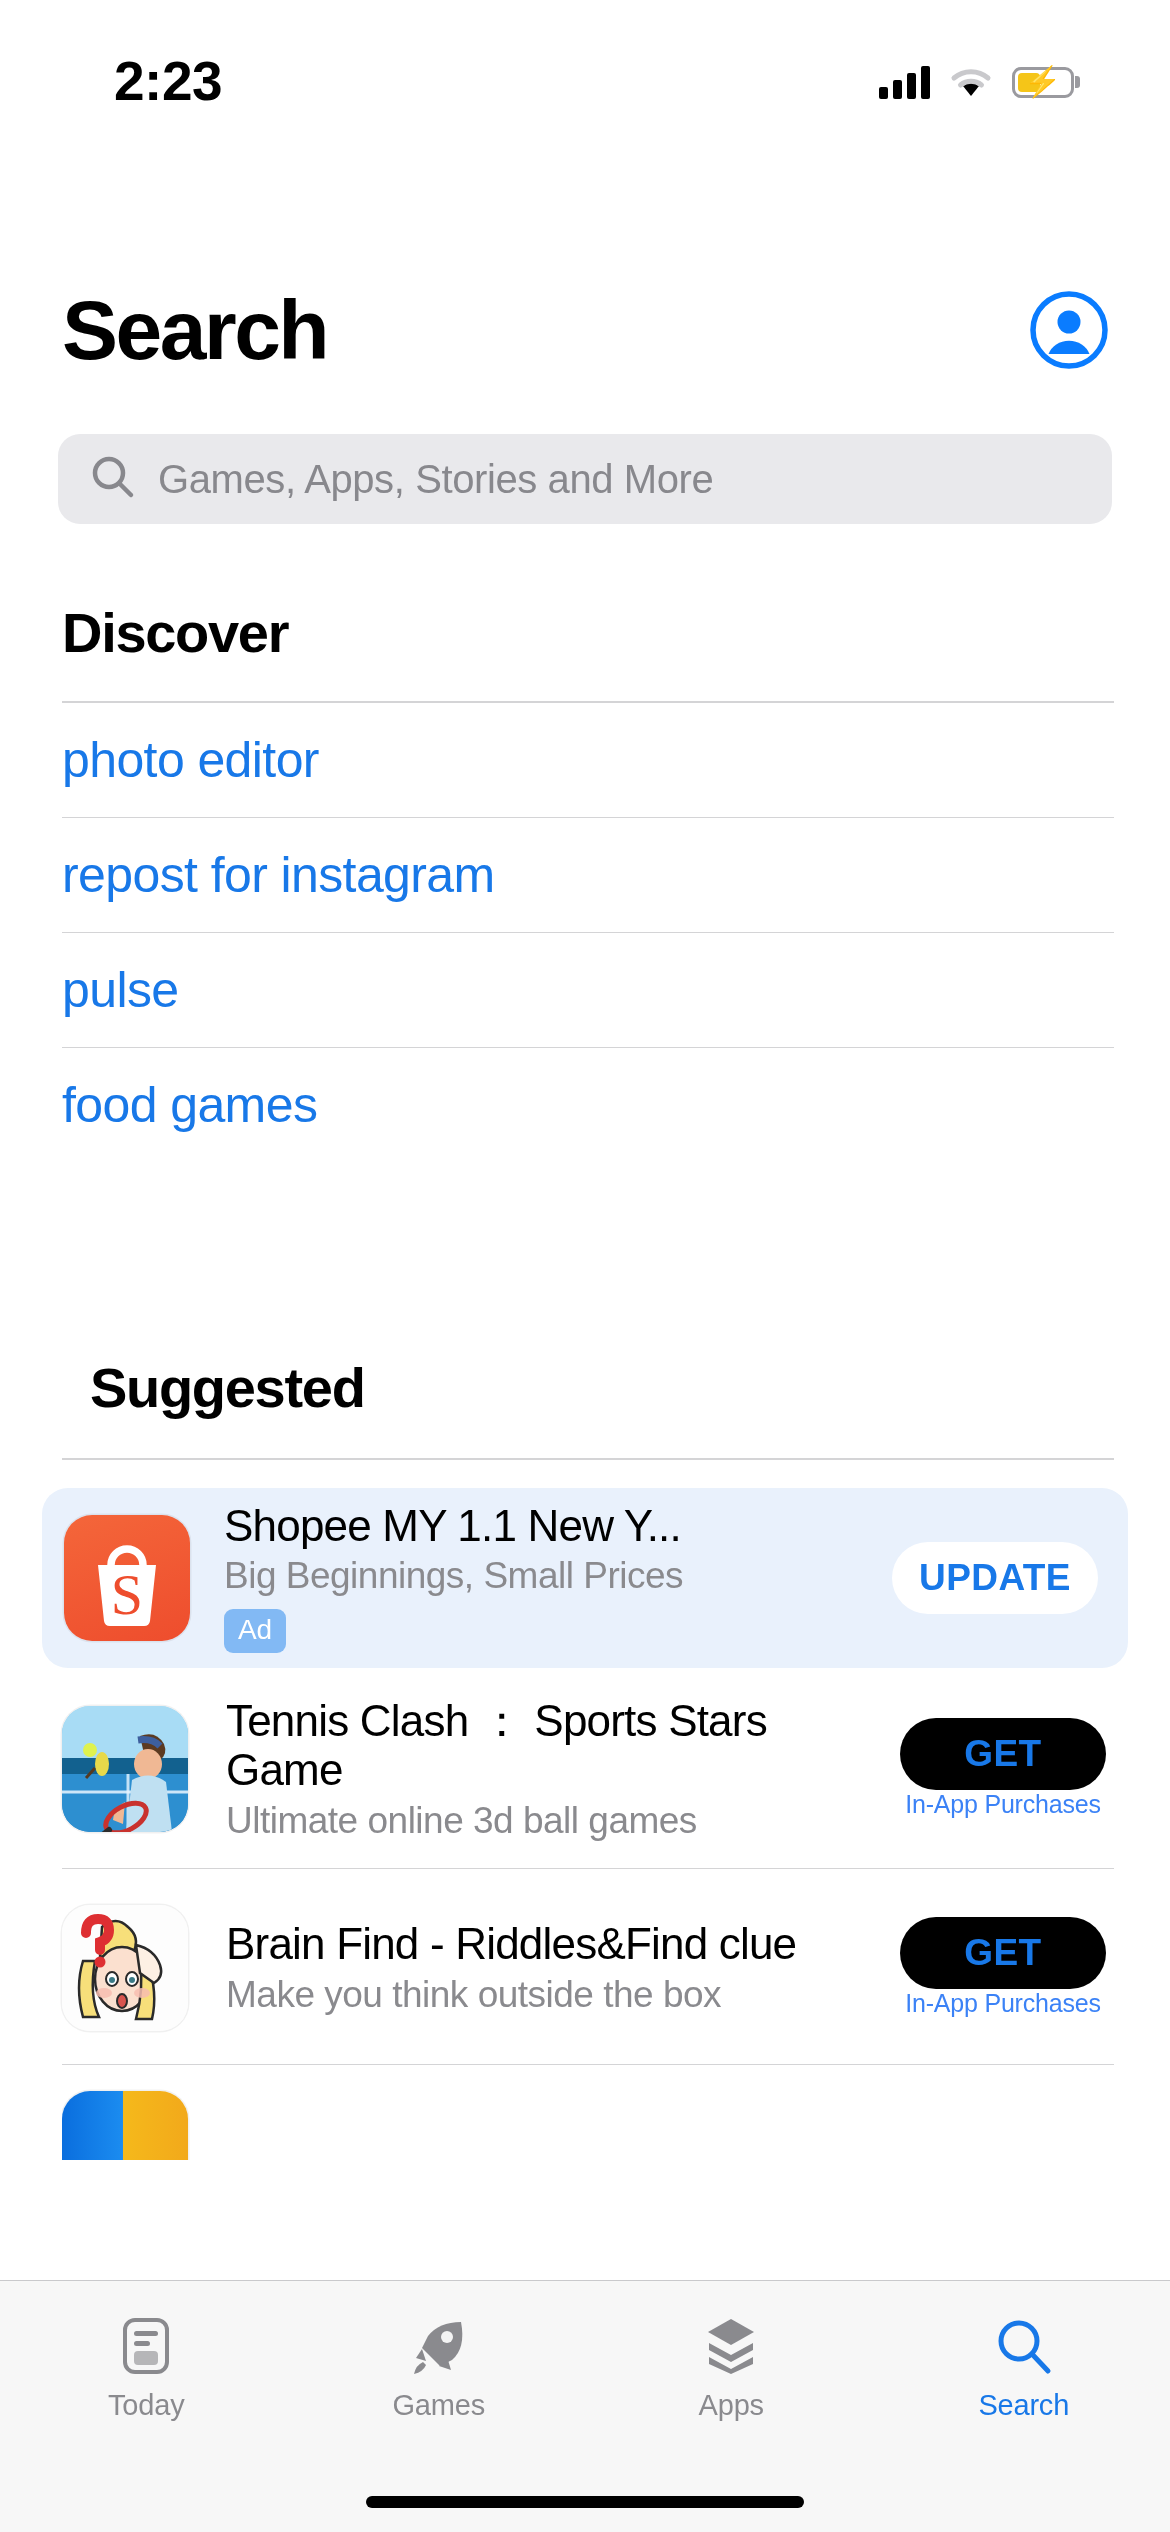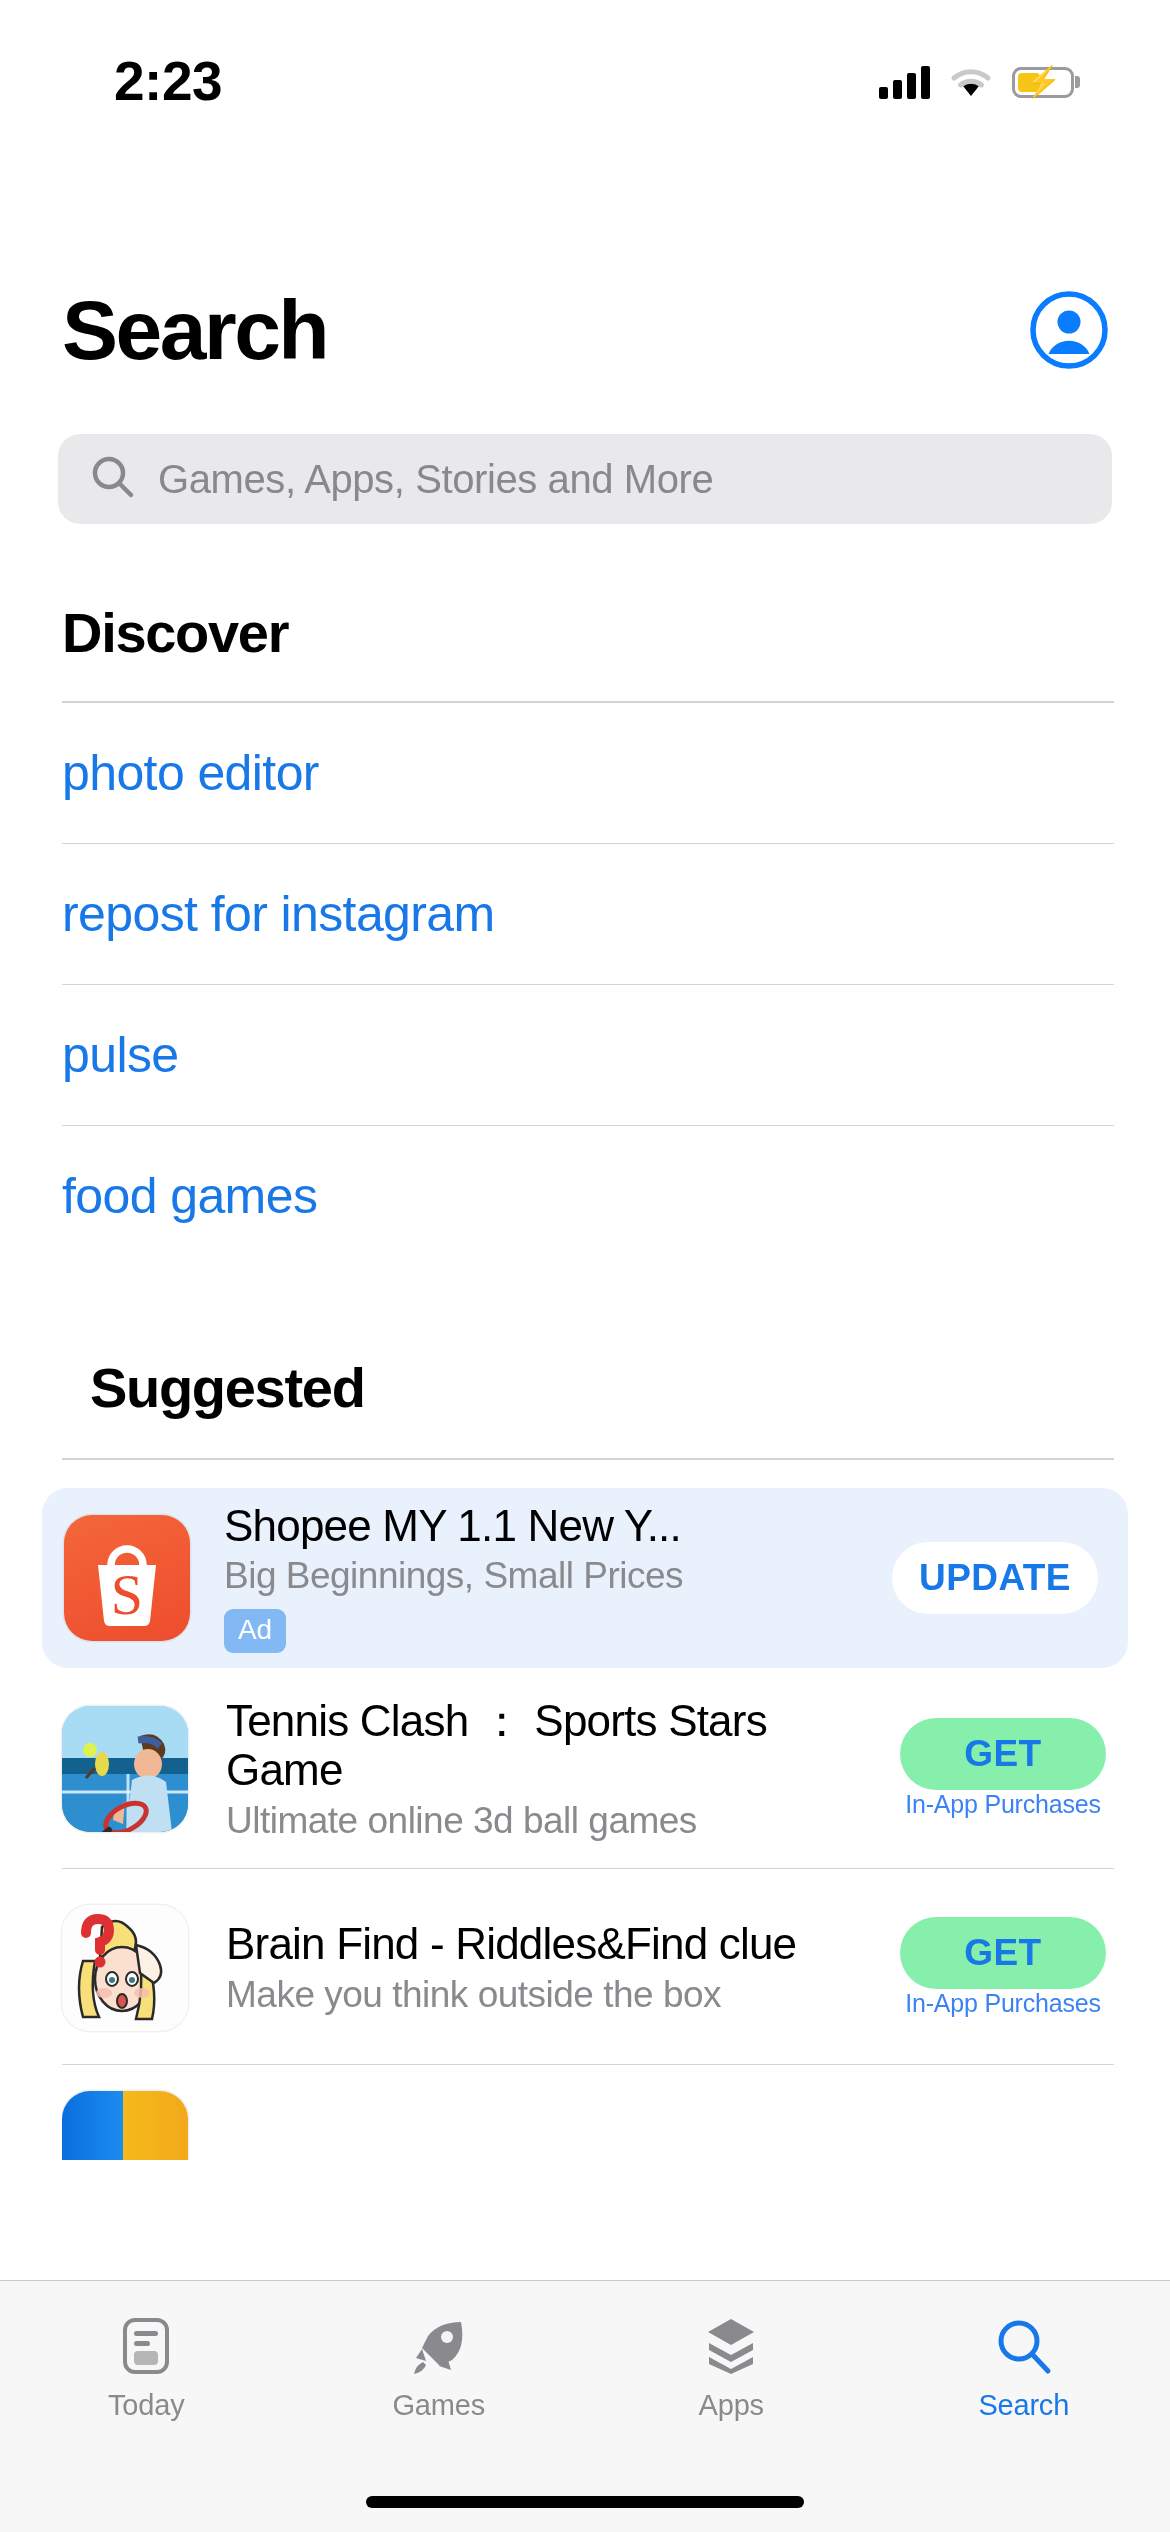--- a/index.html
+++ b/index.html
@@ -69,21 +69,21 @@
   .section-title {
     font-size:56px; font-weight:700; color:#000; letter-spacing:-1.3px;
   }
   .hr { height:1.5px; background:#d4d4d6; }
 
   #discover-section { position:absolute; top:600px; left:0; width:1170px; }
   #discover-section .section-title { padding:0 0 0 62px; }
   #discover-section .hr { margin:36px 0 0 62px; width:1052px; }
 
   .discover-item {
-    height:141px; margin-left:62px; width:1052px;
+    height:115px; margin-left:62px; width:1052px;
     display:flex; align-items:center;
     border-bottom:1.5px solid #d4d4d6;
   }
   .discover-item:last-child { border-bottom:none; }
   .discover-label {
     font-size:50px; color:#1878e8; letter-spacing:-0.6px;
   }
 
   
   #suggested-section { position:absolute; top:1355px; left:0; width:1170px; }
@@ -118,21 +118,21 @@
     flex:none; width:222px; display:flex; flex-direction:column;
     align-items:center; justify-content:flex-start;
   }
   .btn-pill {
     min-width:206px; height:72px; border-radius:36px;
     display:flex; align-items:center; justify-content:center;
     font-size:37px; font-weight:700; letter-spacing:0.4px;
     border:none; cursor:pointer;
   }
   .btn-update { background:#ffffff; color:#1878e8; }
-  .btn-get { background:#86efac; color:#1878e8; }
+  .btn-get { background:#000000; color:#1878e8; }
   .iap-note {
     font-size:25px; color:#3b82f6; margin-top:0; letter-spacing:-0.2px;
     white-space:nowrap;
   }
 
   .app-row {
     margin-left:62px; width:1052px; display:flex; align-items:center;
     padding:28px 0 26px 0; min-height:196px;
   }
   .app-row + .app-row { border-top:1.5px solid #d4d4d6; }

